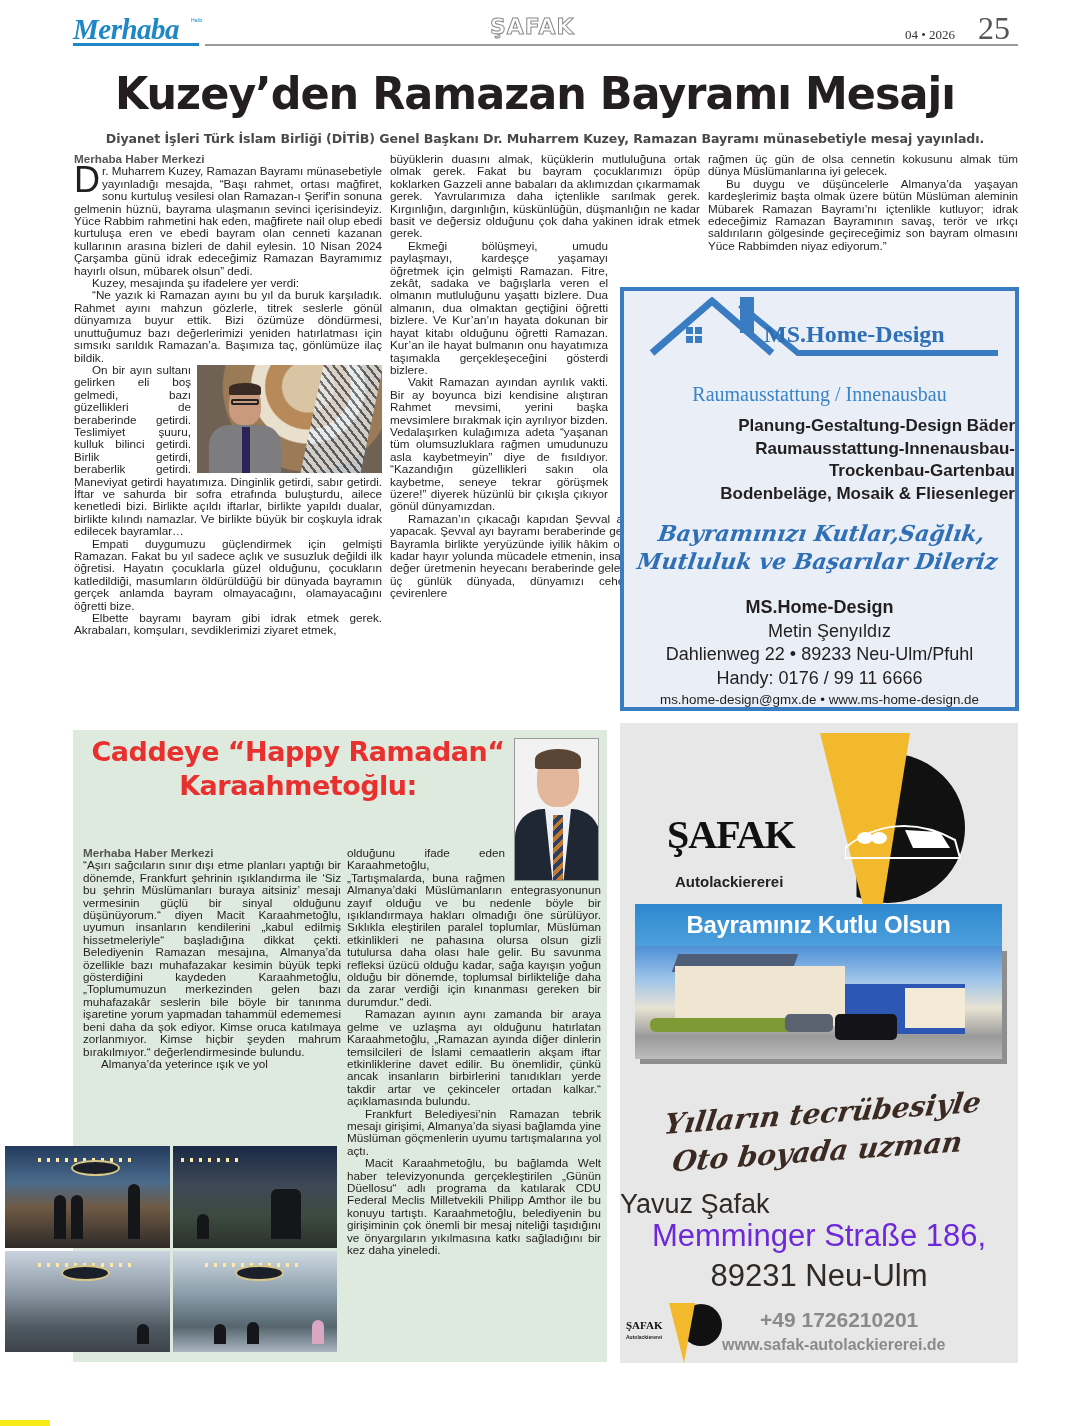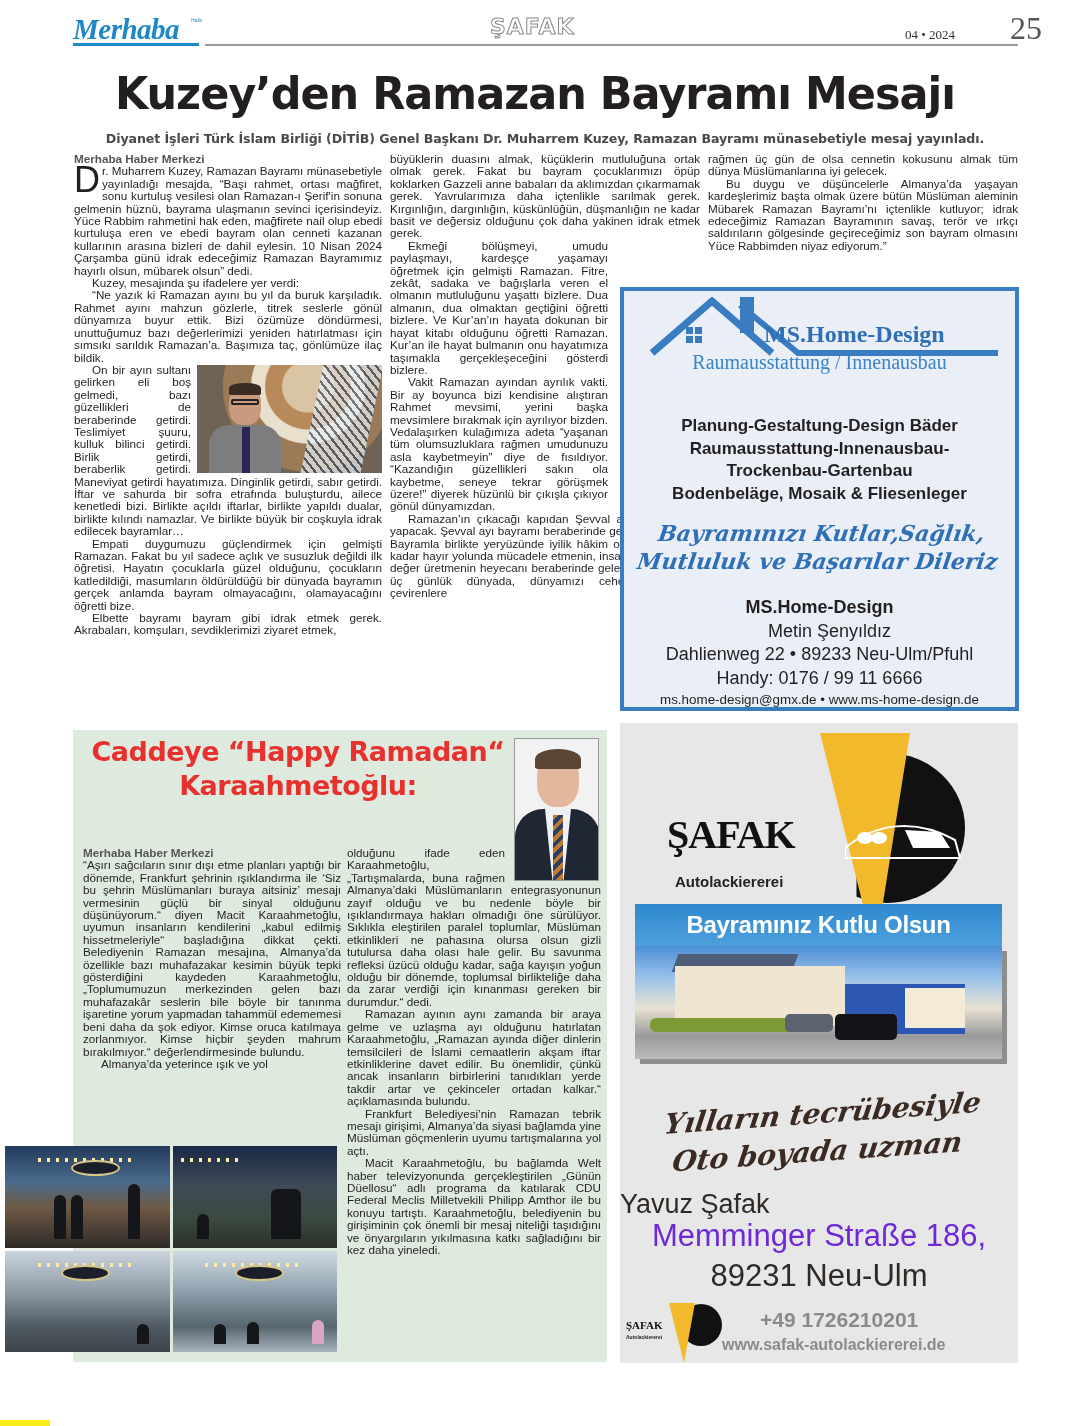--- a/index.html
+++ b/index.html
@@ -6,21 +6,21 @@
   html, body { width: 1070px; height: 1426px; background: #ffffff; overflow: hidden; }
   body { position: relative; font-family: "Liberation Sans", sans-serif; color: #231f20; }
 
   
   .masthead-logo { position: absolute; left: 73px; top: 15px; width: 130px; height: 30px; }
   .masthead-logo .logo-text { font-family: "Liberation Serif", serif; font-style: italic; font-weight: bold; font-size: 29px; color: #1e88c7; letter-spacing: -0.5px; line-height: 28px; }
   .masthead-logo .logo-sub { position: absolute; left: 0; top: 28px; width: 126px; height: 3px; background: #1e88c7; }
   .masthead-logo .logo-tiny { position: absolute; left: 118px; top: 2px; font-size: 5px; color: #1e88c7; }
   .section-title { position: absolute; left: 490px; top: 14px; font-family: "DejaVu Sans", sans-serif; font-weight: bold; font-size: 22px; color: #fff; -webkit-text-stroke: 1px #8a8a8a; letter-spacing: 1px; }
   .issue-date { position: absolute; left: 905px; top: 27px; font-family: "Liberation Serif", serif; font-size: 13px; color: #333; }
-  .page-number { position: absolute; left: 978px; top: 10px; font-family: "Liberation Serif", serif; font-size: 32px; color: #555; margin-left: 32px; }
+  .page-number { position: absolute; left: 978px; top: 10px; font-family: "Liberation Serif", serif; font-size: 32px; color: #555; }
   .header-rule { position: absolute; left: 205px; top: 44px; width: 813px; height: 2px; background: #9a9a9a; }
 
   
   .main-headline { position: absolute; left: 0; top: 68px; width: 1070px; text-align: center; font-family: "DejaVu Sans", sans-serif; font-weight: bold; font-size: 43px; letter-spacing: -1px; color: #231f20; transform: scaleY(1.05); }
   .main-subhead { position: absolute; left: 0; top: 131px; width: 1090px; text-align: center; font-family: "DejaVu Sans", sans-serif; font-weight: bold; font-size: 12.6px; color: #4a4a4a; letter-spacing: -0.1px; }
 
   
   .col { position: absolute; font-size: 11.7px; line-height: 12.4px; text-align: justify; color: #231f20; }
   .col p { text-indent: 18px; }
   .col p.noindent { text-indent: 0; }
@@ -37,22 +37,22 @@
   .photo-kuzey .glasses { position: absolute; left: 22px; top: 18px; width: 28px; height: 6px; border: 2px solid #222; border-radius: 2px; }
   .photo-kuzey .hair { position: absolute; left: 20px; top: 2px; width: 32px; height: 12px; border-radius: 45% 45% 10% 10%; background: #3a2c24; }
   .photo-kuzey .suit { position: absolute; left: 0; top: 44px; width: 72px; height: 50px; border-radius: 20px 20px 0 0; background: #7d7d80; }
   .photo-kuzey .tie { position: absolute; left: 33px; top: 46px; width: 8px; height: 46px; background: #2d2358; }
   .photo-kuzey .staircase { position: absolute; right: 10px; top: 0; width: 60px; height: 108px; background: repeating-linear-gradient(45deg, #e8f0f8 0 4px, #404a55 4px 6px); opacity: 0.7; transform: skewX(-12deg); }
 
   
   .ad-ms { position: absolute; left: 620px; top: 287px; width: 399px; height: 424px; background: #e9eef7; border: 4px solid #3a7cc2; text-align: center; }
   .ad-ms .roof { position: absolute; left: 24px; top: 6px; width: 350px; height: 66px; }
   .ad-ms .brand { position: absolute; left: 140px; top: 30px; font-family: "Liberation Serif", serif; font-weight: bold; font-size: 24px; color: #2e6fb5; }
-  .ad-ms .tagline { position: absolute; left: 0; top: 60px; width: 100%; font-family: "Liberation Serif", serif; font-size: 20px; color: #3a84c9; }
-  .ad-ms .services { position: absolute; left: 0; top: 124px; width: 100%; font-weight: bold; font-size: 17px; line-height: 22.5px; color: #231f20; }
+  .ad-ms .tagline { position: absolute; left: 0; top: 92px; width: 100%; font-family: "Liberation Serif", serif; font-size: 20px; color: #3a84c9; }
+  .ad-ms .services { position: absolute; left: 0; top: 124px; width: 100%; font-weight: bold; font-size: 17px; line-height: 22.5px; color: #231f20; text-align: right; }
   .ad-ms .greeting { position: absolute; left: 0; top: 228px; width: 100%; font-family: "DejaVu Serif", serif; font-style: italic; font-weight: bold; font-size: 22px; line-height: 28px; color: #2e6fb5; transform: skewX(-8deg); }
   .ad-ms .contact-name { position: absolute; left: 0; top: 306px; width: 100%; font-weight: bold; font-size: 18px; }
   .ad-ms .contact-person { position: absolute; left: 0; top: 330px; width: 100%; font-size: 18px; padding-left: 20px; }
   .ad-ms .contact-address { position: absolute; left: 0; top: 353px; width: 100%; font-size: 18px; }
   .ad-ms .contact-phone { position: absolute; left: 0; top: 377px; width: 100%; font-size: 18px; }
   .ad-ms .contact-web { position: absolute; left: 0; top: 401px; width: 100%; font-size: 13.4px; }
 
   
   .box-green { position: absolute; left: 73px; top: 730px; width: 534px; height: 632px; background: #dfeadf; }
   .box-green .headline { position: absolute; left: 0; top: 5px; width: 450px; text-align: center; font-family: "DejaVu Sans", sans-serif; font-weight: bold; font-size: 27px; line-height: 34px; color: #e8312f; letter-spacing: -0.5px; }
@@ -105,21 +105,21 @@
 </style>
 </head>
 <body>
 
 <div class="masthead-logo">
   <div class="logo-text">Merhaba</div>
   <div class="logo-tiny">Hallo</div>
   <div class="logo-sub"></div>
 </div>
 <div class="section-title">ŞAFAK</div>
-<div class="issue-date">04 • 2024</div>
+<div class="issue-date">04 • 2026</div>
 <div class="page-number">25</div>
 <div class="header-rule"></div>
 
 <h1 class="main-headline">Kuzey’den Ramazan Bayramı Mesajı</h1>
 <div class="main-subhead">Diyanet İşleri Türk İslam Birliği (DİTİB) Genel Başkanı Dr. Muharrem Kuzey, Ramazan Bayramı münasebetiyle mesaj yayınladı.</div>
 
 <div class="col col1">
   <p class="byline">Merhaba Haber Merkezi</p>
   <p class="noindent"><span class="dropcap">D</span><span>r. Muharrem Kuzey, Ramazan Bayramı münasebetiyle yayınladığı mesajda, “Başı rahmet, ortası mağfiret, sonu kurtuluş vesilesi olan Ramazan-ı Şerif'in sonuna gelmenin hüznü, bayrama ulaşmanın sevinci içerisindeyiz. Yüce Rabbim rahmetini hak eden, mağfirete nail olup ebedi kurtuluşa eren ve ebedi bayram olan cenneti kazanan kullarının arasına bizleri de dahil eylesin. 10 Nisan 2024 Çarşamba günü idrak edeceğimiz Ramazan Bayramımız hayırlı olsun, mübarek olsun” dedi.</span></p>
   <p>Kuzey, mesajında şu ifadelere yer verdi:</p>

